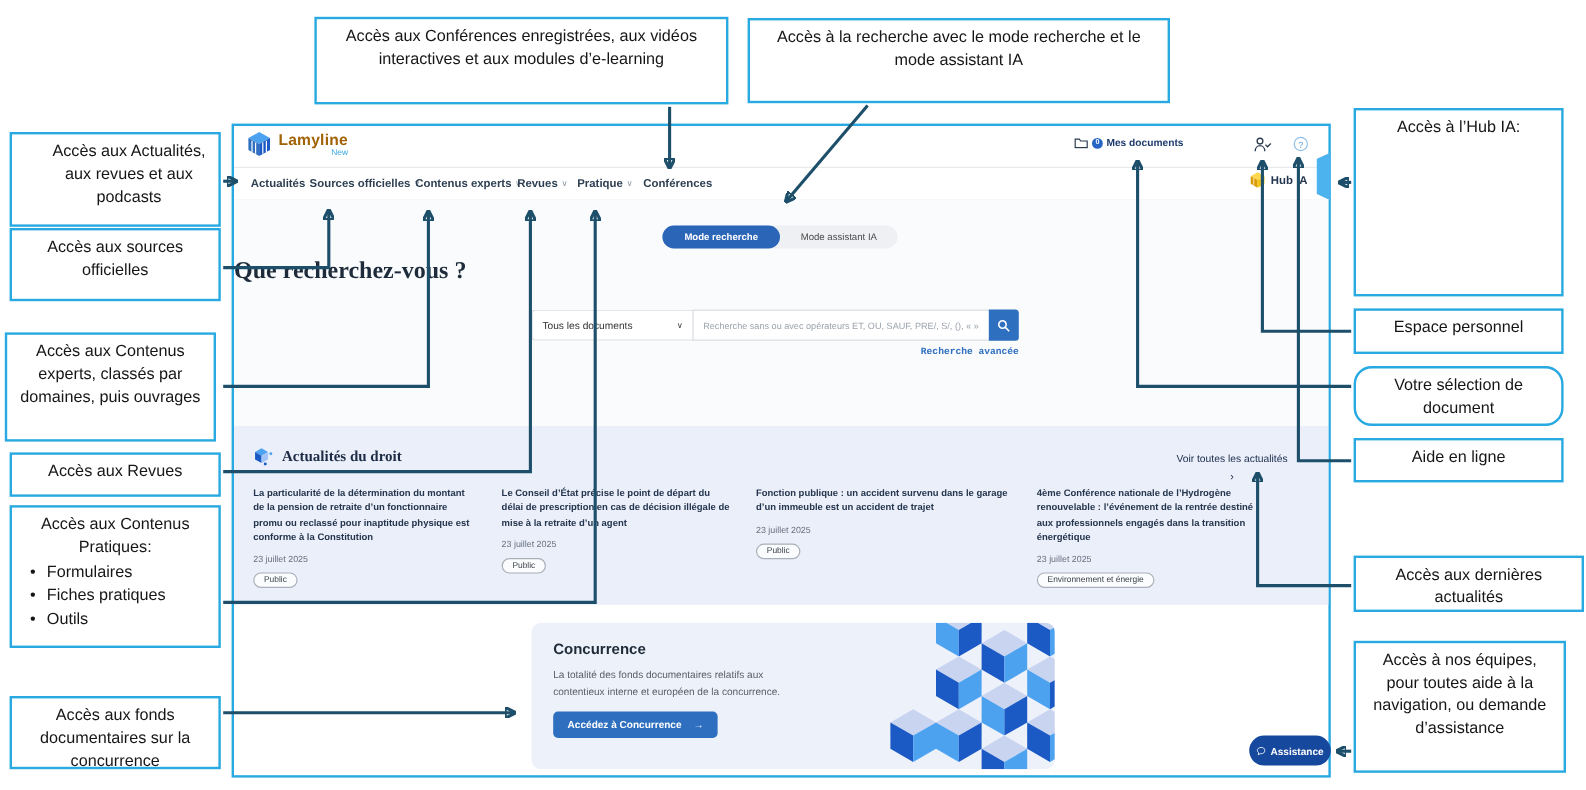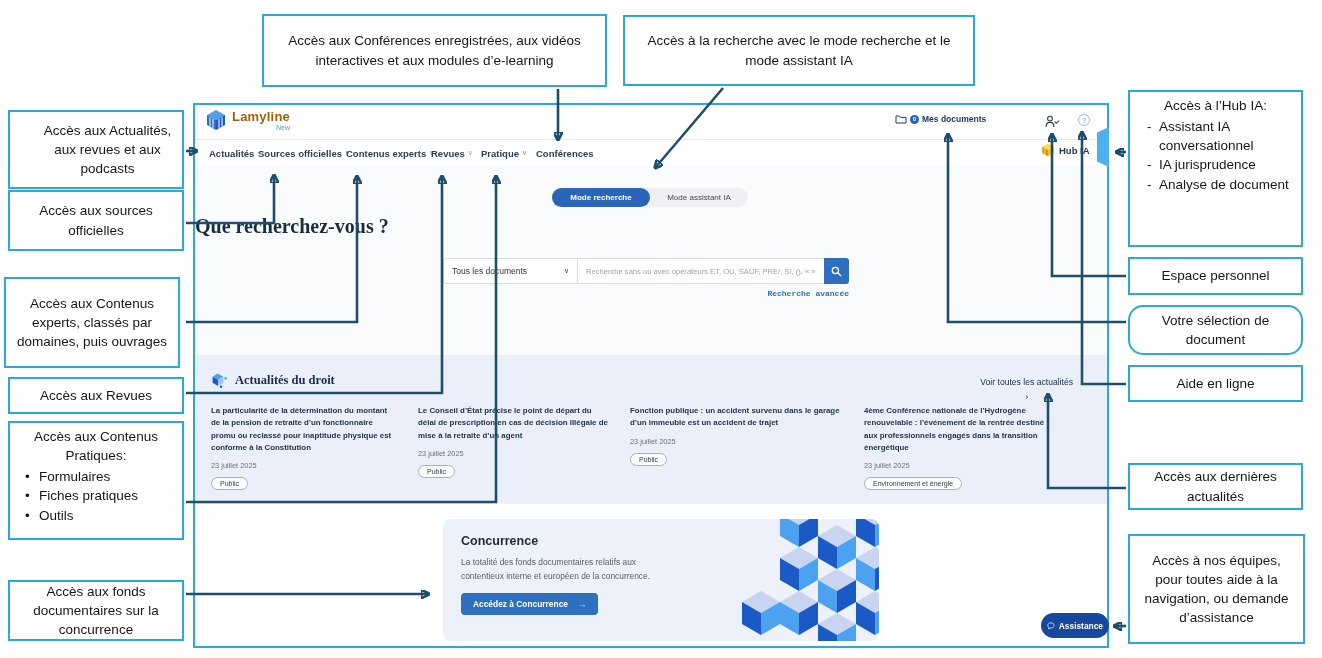--- a/index.html
+++ b/index.html
@@ -1,42 +1,42 @@
 <!DOCTYPE html>
 <html><head>
 <meta charset="utf-8">
 <style>
   html,body{margin:0;padding:0;background:#fff;}
   .canvas{position:relative;width:1322px;height:658px;background:#fff;
           font-family:"Liberation Sans",sans-serif;color:#1a1a1a;overflow:hidden;}
 
   
   .co{position:absolute;box-sizing:border-box;border:2.5px solid #29a9e1;background:#fff;
-      z-index:10;display:flex;align-items:center;justify-content:center;text-align:center;
+      z-index:10;display:flex;justify-content:center;text-align:center;
       font-size:13.5px;line-height:1.42;color:#161616;padding:4px 9px;}
   .co .stack{width:100%;}
   .co .co-head{text-align:center;}
   .co ul{list-style:none;margin:2px 0 0;padding:0 0 0 6px;text-align:left;}
   .co ul li{position:relative;padding-left:14px;}
   .co ul.dash li::before{content:"-";position:absolute;left:2px;}
   .co ul.dot  li::before{content:"•";position:absolute;left:0px;}
 
   #co-t1{left:262px;top:14px;width:345px;height:73px;}
   #co-t2{left:623px;top:15px;width:352px;height:71px;}
   #co-l1{left:8px;top:110px;width:176px;height:79px;padding-left:32px;}
   #co-l2{left:8px;top:190px;width:176px;height:61px;}
   #co-l3{left:4px;top:277px;width:176px;height:91px;}
   #co-l4{left:8px;top:377px;width:176px;height:37px;}
   #co-l5{left:8px;top:421px;width:176px;height:119px;align-items:flex-start;}
   #co-l6{left:8px;top:580px;width:176px;height:61px;}
   #co-r1{left:1128px;top:90px;width:175px;height:157px;align-items:flex-start;}
   #co-r2{left:1128px;top:257px;width:175px;height:38px;}
   #co-r3{left:1128px;top:305px;width:175px;height:50px;border-radius:15px;}
   #co-r4{left:1128px;top:365px;width:175px;height:37px;}
-  #co-r5{left:1128px;top:463px;width:175px;height:47px;}
+  #co-r5{left:1128px;top:463px;width:192px;height:47px;}
   #co-r6{left:1128px;top:534px;width:177px;height:110px;}
 
   
   #arrows{position:absolute;left:0;top:0;z-index:5;pointer-events:none;}
   #arrows path{fill:none;stroke:#1d4f6b;stroke-width:2.6px;}
 
   
   #shot{position:absolute;left:193px;top:103px;width:916px;height:545px;box-sizing:border-box;
         border:2px solid #29a9e1;background:#fff;z-index:1;}
   #shot *{box-sizing:border-box;}
@@ -355,25 +355,20 @@
       </ul>
     </div>
   </div>
   <div class="co" id="co-l6">
     <span>Accès aux fonds documentaires sur la concurrence</span>
   </div>
 
   <div class="co" id="co-r1">
     <div class="stack">
       <div class="co-head">Accès à l’Hub IA:</div>
-      <ul class="dash">
-        <li>Assistant IA conversationnel</li>
-        <li>IA jurisprudence</li>
-        <li>Analyse de document</li>
-      </ul>
     </div>
   </div>
   <div class="co" id="co-r2">
     <span>Espace personnel</span>
   </div>
   <div class="co" id="co-r3">
     <span>Votre sélection de document</span>
   </div>
   <div class="co" id="co-r4">
     <span>Aide en ligne</span>

